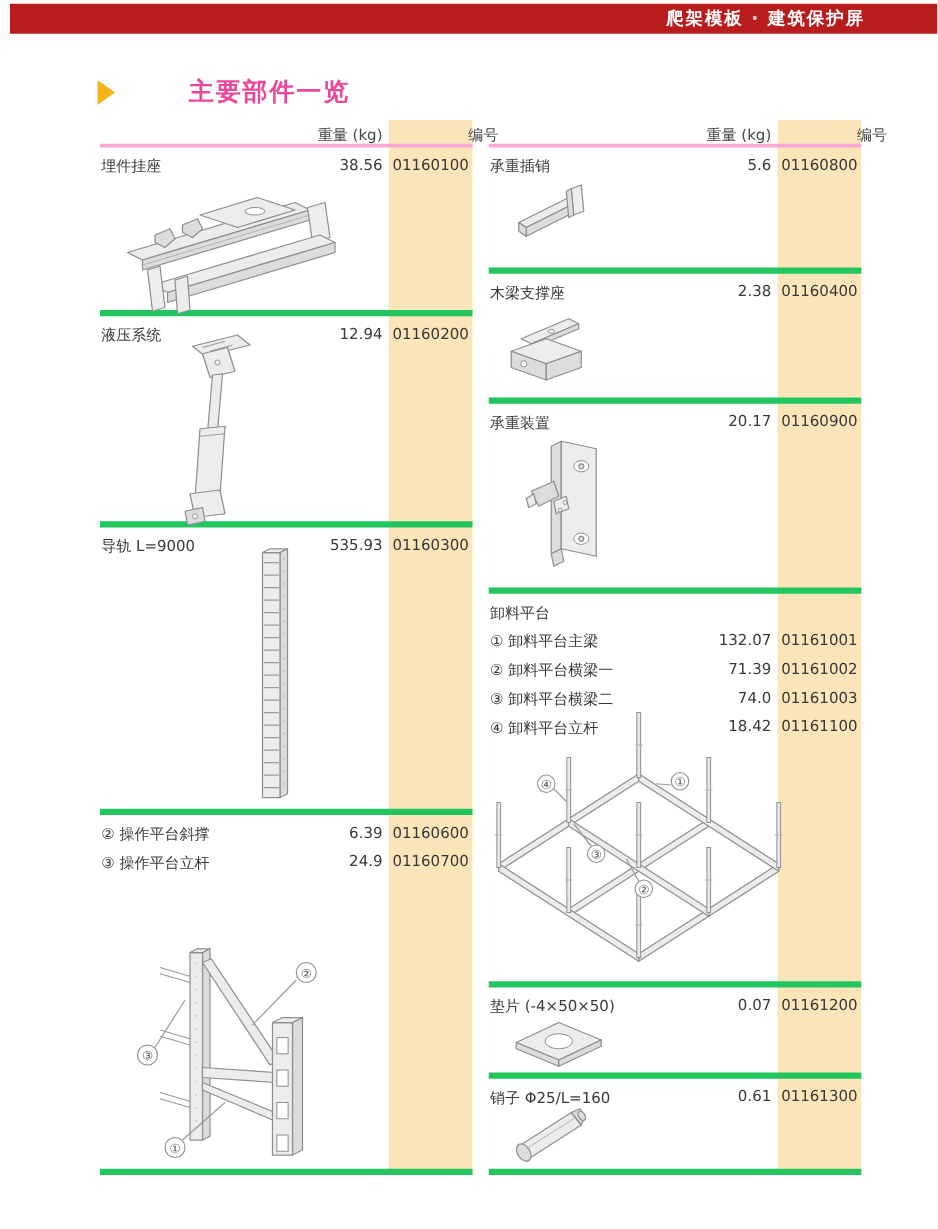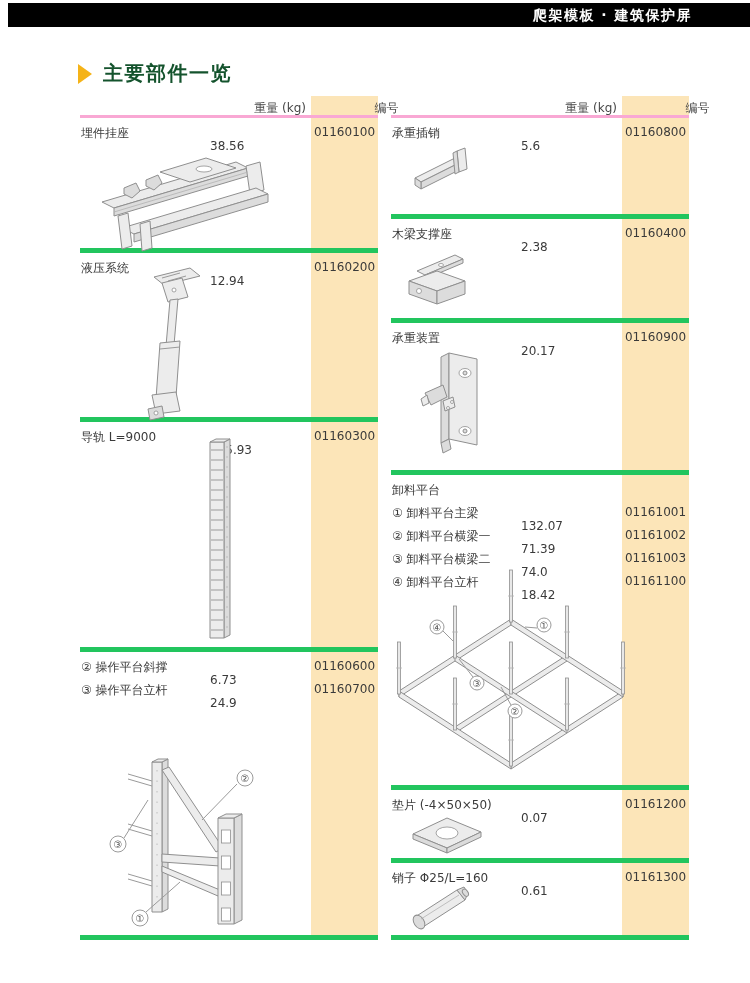--- a/index.html
+++ b/index.html
@@ -4,45 +4,45 @@
 <style>
   html,body { margin:0; padding:0; background:#ffffff; }
   .page {
     position:relative; width:750px; height:983px; background:#ffffff;
     font-family:"DejaVu Sans","Liberation Sans",sans-serif; overflow:hidden;
     color:#3a3a3a;
   }
   
   .topbar {
     position:absolute; left:8px; right:0; top:3px; height:24px;
-    background:#000000; color:#ffffff; font-weight:bold; font-size:14px;
+    background:#b91c1c; color:#ffffff; font-weight:bold; font-size:14px;
     line-height:24px; text-align:right; padding-right:58px; box-sizing:border-box;
     letter-spacing:1.5px;
   }
   
   .titlerow { position:absolute; left:78px; top:60px; display:flex; align-items:center; gap:11px; }
   .tri {
     width:0; height:0;
     border-left:14px solid #F5B318;
     border-top:10px solid transparent; border-bottom:10px solid transparent;
   }
-  .stitle { color:#14532d; font-size:20px; font-weight:bold; letter-spacing:1.5px; }
+  .stitle { color:#ec4899; font-size:20px; font-weight:bold; letter-spacing:1.5px;margin-left:48px; }
 
   
   .ctable { position:absolute; top:96px; width:298px; font-size:12px; }
   .t-left  { left:80px; }
   .t-right { left:391px; }
   .band { position:absolute; top:0; bottom:0; left:231px; width:67px; background:#FCE5B8; }
   .thead { position:relative; height:22px; border-bottom:3px solid #f9a8d4; box-sizing:border-box; color:#474747; }
   .hw { position:absolute; top:4px; left:110px; width:116px; text-align:right; }
   .hc { position:absolute; top:4px; left:231px; width:67px; text-align:center;margin-left:42px; }
   .trow { position:relative; border-bottom:5px solid #22c55e; box-sizing:border-box; padding-top:5px; }
   .pline { position:relative; height:23px; }
   .pl-label  { position:absolute; left:1px;  top:2px; white-space:nowrap; }
-  .pl-weight { position:absolute; left:130px; top:16px; width:96px; }
+  .pl-weight { position:absolute; left:130px; top:2px; width:96px; text-align:right; }
   .pl-code   { position:absolute; left:231px; top:2px; width:67px; text-align:center; }
 
   svg.draw { position:absolute; }
   .s  { fill:#ececec; stroke:#8f8f8f; stroke-width:1; stroke-linejoin:round; }
   .sd { fill:#dcdcdc; stroke:#8f8f8f; stroke-width:1; stroke-linejoin:round; }
   .hole { fill:#ffffff; stroke:#8f8f8f; stroke-width:0.8; }
   .ln { stroke:#9a9a9a; stroke-width:1; fill:none; }
   .lt { stroke:#b3b3b3; stroke-width:0.8; fill:none; }
   .post { fill:#e8e8e8; stroke:#8f8f8f; stroke-width:0.8; }
   .co { fill:#ffffff; stroke:#8f8f8f; stroke-width:0.9; }
@@ -123,21 +123,21 @@
         <rect class="s" x="10" y="6" width="14" height="196"></rect>
         <polygon class="s" points="10,6 24,6 30,3 16,3"></polygon>
         <path class="ln" d="M11 14H23M11 24H23M11 34H23M11 44H23M11 54H23M11 64H23M11 74H23M11 84H23M11 94H23M11 104H23M11 114H23M11 124H23M11 134H23M11 144H23M11 154H23M11 164H23M11 174H23M11 184H23M11 194H23"></path>
         <path class="lt" d="M27 10 V198" stroke-dasharray="2,8"></path>
       </svg>
     </div>
 
     <div class="trow" style="height:288px">
       <div class="pline">
         <span class="pl-label">② 操作平台斜撑</span>
-        <span class="pl-weight">6.73</span>
+        <span class="pl-weight">6.39</span>
         <span class="pl-code">01160600</span>
       </div>
       <div class="pline">
         <span class="pl-label">③ 操作平台立杆</span>
         <span class="pl-weight">24.9</span>
         <span class="pl-code">01160700</span>
       </div>
       <svg class="draw" style="left:10px;top:104px" width="210" height="180" viewBox="0 0 210 180">
         <polygon class="sd" points="72,6 78,3 78,153 72,156"></polygon>
         <rect class="s" x="62" y="6" width="10" height="150"></rect>

